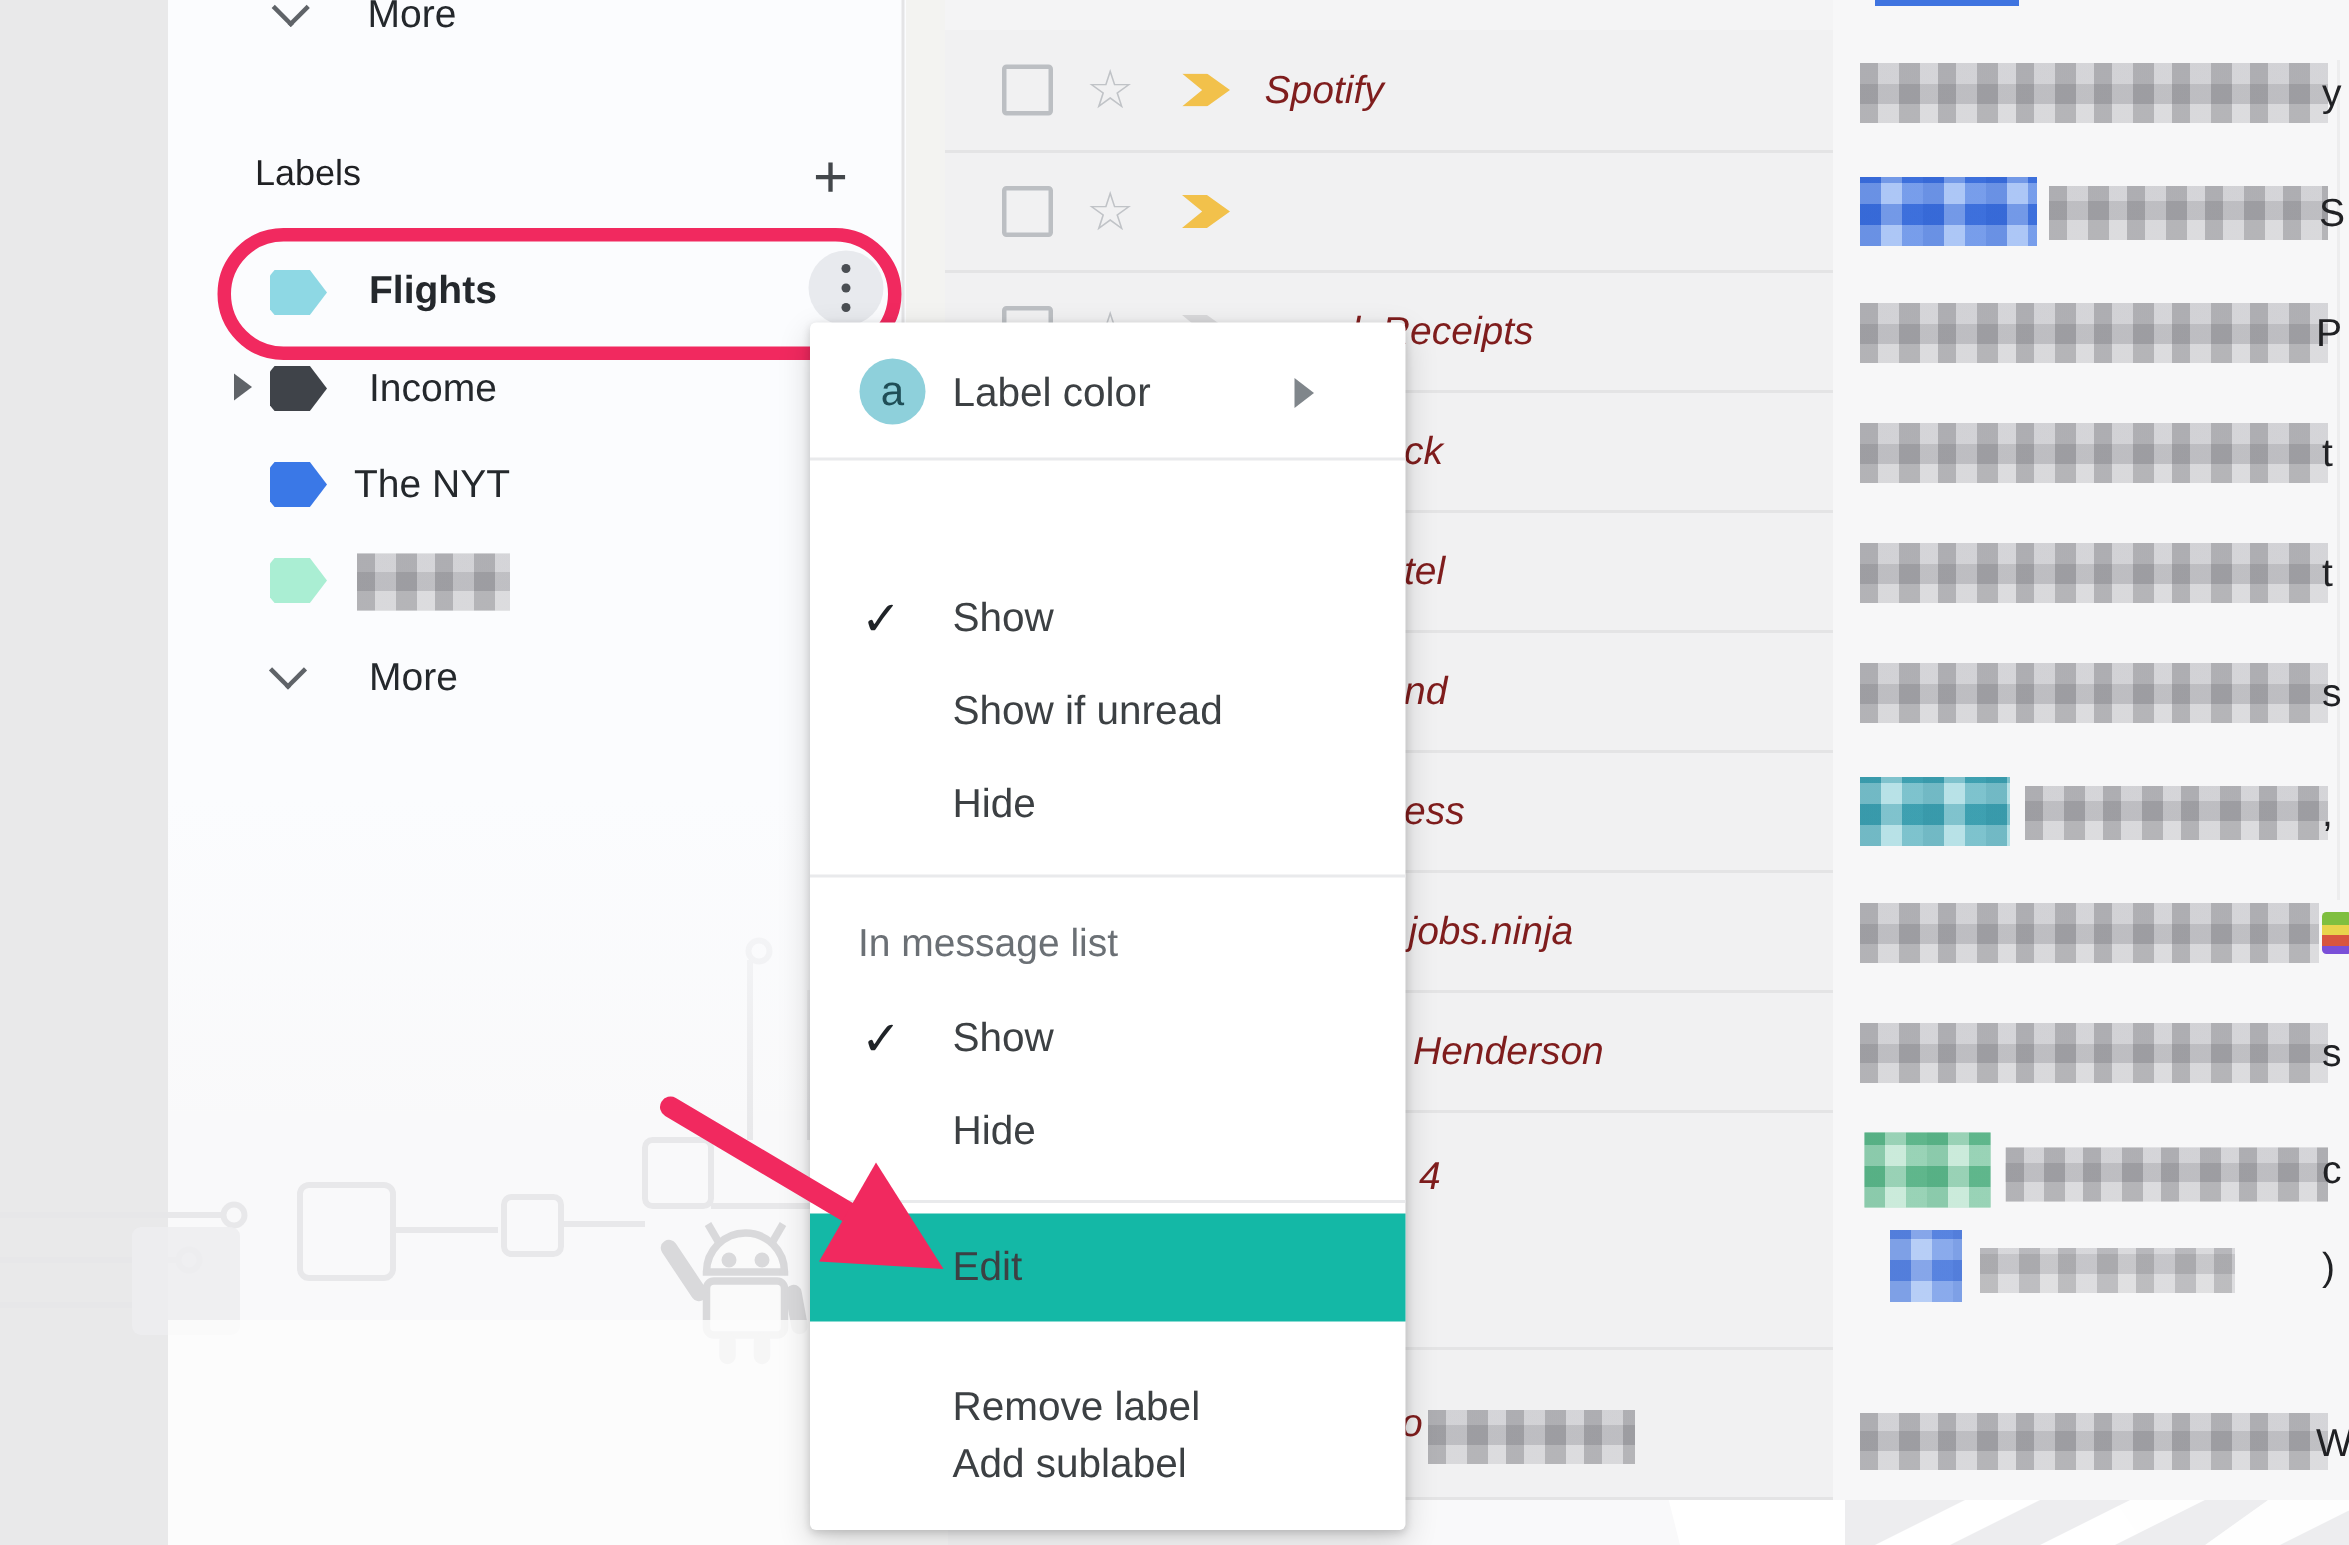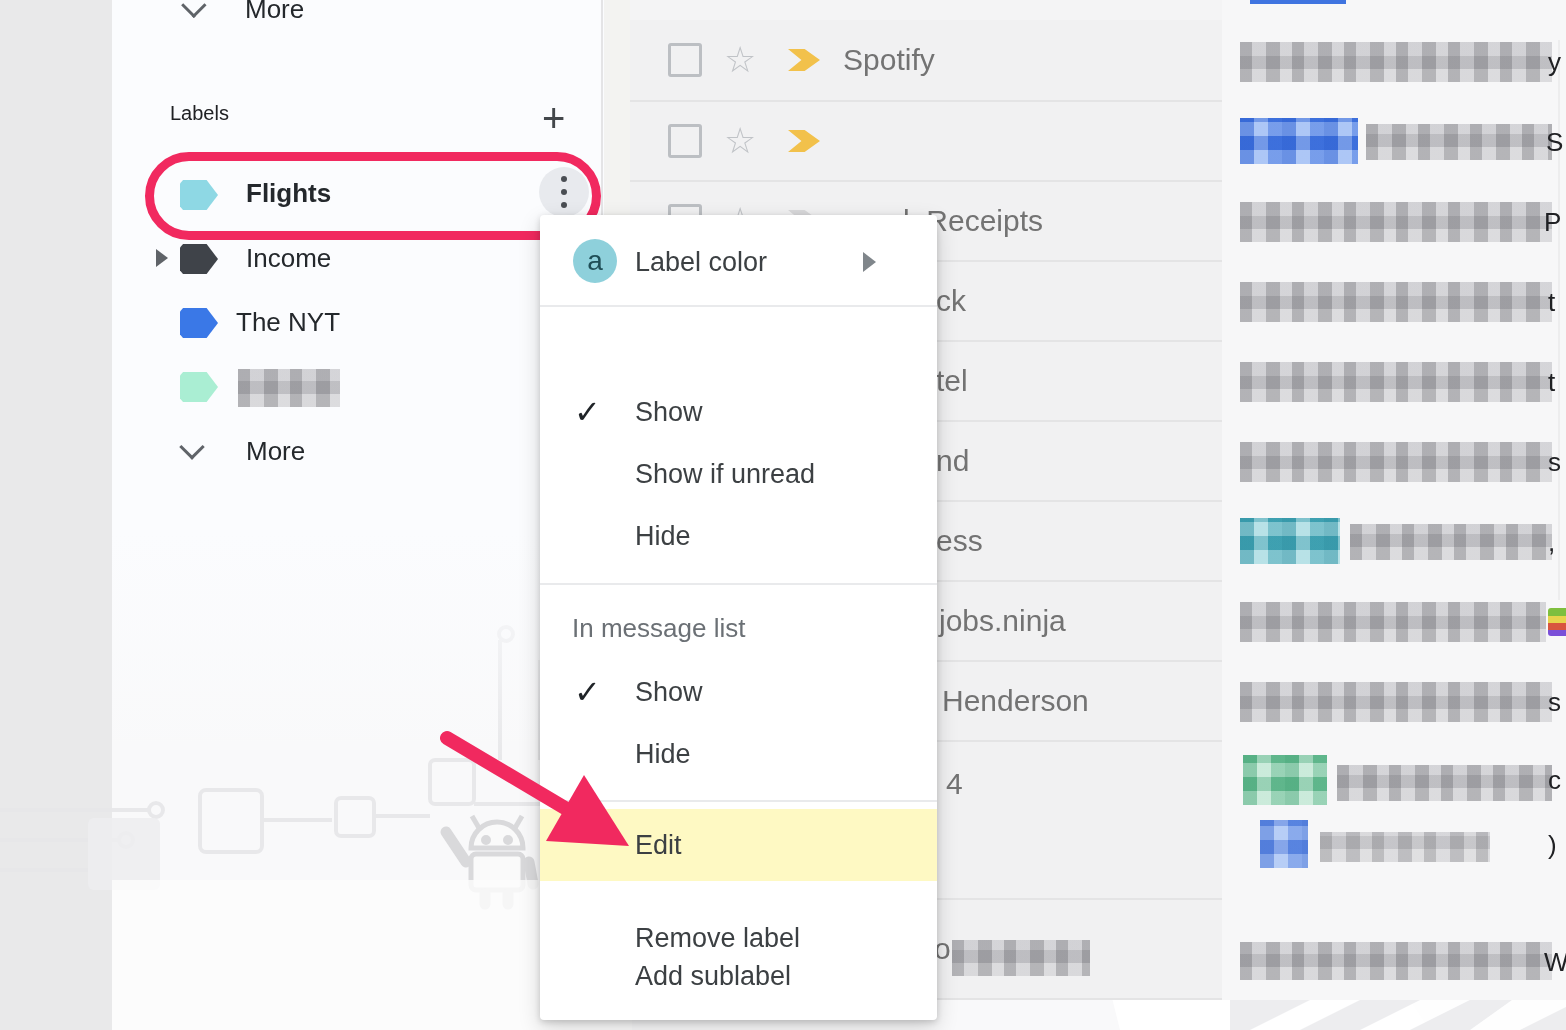--- a/index.html
+++ b/index.html
@@ -24,21 +24,21 @@
   .erow{background:#f1f1f2;border-bottom:2px solid #e4e4e5;left:630px;width:592px;}
   .cb{position:absolute;left:38px;top:50%;transform:translateY(-50%);
     width:28px;height:28px;border:3px solid #bcbfc3;border-radius:3px;}
   .star{position:absolute;left:94px;top:50%;transform:translateY(-50%);
     font-size:36px;line-height:36px;color:#c0c3c7;}
   .imp{position:absolute;left:158px;top:50%;transform:translateY(-50%);
     width:32px;height:22px;background:#f2c14b;
     clip-path:polygon(0 0,52% 0,100% 50%,52% 100%,0 100%,42% 50%);}
   .imp.gray{background:#d9d9db;}
   .sender{position:absolute;top:50%;transform:translateY(-50%);
-    font-size:30px;color:#737373;white-space:nowrap;}
+    font-size:26px;color:#7f1d1d;white-space:nowrap;font-style:italic;}
   .trail{position:absolute;transform:translateY(-50%);font-size:26px;color:#202124;z-index:3;}
   
   .mosaic{position:absolute;z-index:2;
     background-color:#cdcdd0;
     background-image:
       repeating-linear-gradient(90deg,rgba(110,110,116,.38) 0 12px,rgba(200,200,205,.20) 12px 26px,rgba(88,88,94,.30) 26px 40px,rgba(214,214,219,.16) 40px 52px),
       repeating-linear-gradient(0deg,rgba(255,255,255,.32) 0 13px,rgba(130,130,136,.24) 13px 26px,rgba(235,235,239,.26) 26px 40px);}
   .mosaic.light{opacity:.85;}
   .mz-blue{background-color:#4f86ec;
     background-image:
@@ -55,42 +55,42 @@
   .top-blue-bar{left:1250px;top:0;width:96px;height:4px;background:#3f74e0;z-index:3;}
   .mini-emoji{left:1548px;top:608px;width:20px;height:28px;border-radius:3px;z-index:3;
     background:linear-gradient(180deg,#7fbf3f 0 30%,#e8d44c 30% 55%,#d8553f 55% 80%,#7a4fd8 80% 100%);}
   
   .srow-text{font-size:26px;color:#24282c;white-space:nowrap;}
   .chev-down{width:15px;height:15px;border-right:3px solid #5f6368;border-bottom:3px solid #5f6368;
     transform:rotate(45deg);}
   .tri-right{width:0;height:0;border-top:9px solid transparent;border-bottom:9px solid transparent;
     border-left:12px solid #5f6368;}
   .tag{width:38px;height:30px;clip-path:polygon(0 12%,0 88%,8% 100%,70% 100%,100% 50%,70% 0,8% 0);}
-  .labels-title{font-size:20px;font-weight:500;color:#202124;}
+  .labels-title{font-size:24px;font-weight:500;color:#202124;}
   .plus{font-size:40px;font-weight:300;color:#43474b;line-height:36px;}
   .kebab-btn{left:539px;top:167px;width:50px;height:50px;border-radius:50%;background:#e8eaee;z-index:4;}
   .kebab-dots{position:absolute;left:50%;top:50%;transform:translate(-50%,-50%);
     display:flex;flex-direction:column;gap:7px;}
   .kebab-dots span{width:6px;height:6px;border-radius:50%;background:#4a4e53;}
   
   .menu{left:540px;top:215px;width:397px;height:805px;background:#ffffff;border-radius:4px;
     box-shadow:0 2px 6px rgba(0,0,0,.16),0 8px 22px rgba(0,0,0,.16);z-index:5;}
   .menu .item{position:absolute;left:0;width:100%;}
   .menu .itext{position:absolute;left:95px;top:50%;transform:translateY(-50%);
     font-size:27px;color:#3c4043;white-space:nowrap;}
   .menu .check{position:absolute;left:34px;top:50%;transform:translateY(-50%);
     font-size:32px;color:#1f2327;}
   .menu .header{position:absolute;left:32px;width:340px;font-size:26px;color:#6b7075;}
   .menu .divider{position:absolute;left:0;width:100%;height:2px;background:#e9eaec;}
   .menu .avatar{position:absolute;left:33px;top:16px;width:44px;height:44px;border-radius:50%;
     background:#8ed0db;color:#1f4e57;font-size:28px;display:flex;align-items:center;justify-content:center;}
   .menu .subarrow{position:absolute;left:323px;top:50%;transform:translateY(-50%);
     width:0;height:0;border-top:10px solid transparent;border-bottom:10px solid transparent;
     border-left:13px solid #80868b;}
-  .menu .hl{background:#fef9c3;}
+  .menu .hl{background:#14b8a6;}
   
   .ring{left:145px;top:152px;width:438px;height:70px;border:9px solid #f1295f;
     border-radius:48px;z-index:4;background:transparent;}
   .arrow-svg{left:425px;top:712px;width:230px;height:160px;z-index:10;}
   
   .illus{left:0;top:600px;width:1566px;height:430px;z-index:0;pointer-events:none;}
   .sb-mosaic{left:238px;top:369px;width:102px;height:38px;z-index:3;}
 </style>
 </head>
 <body>

